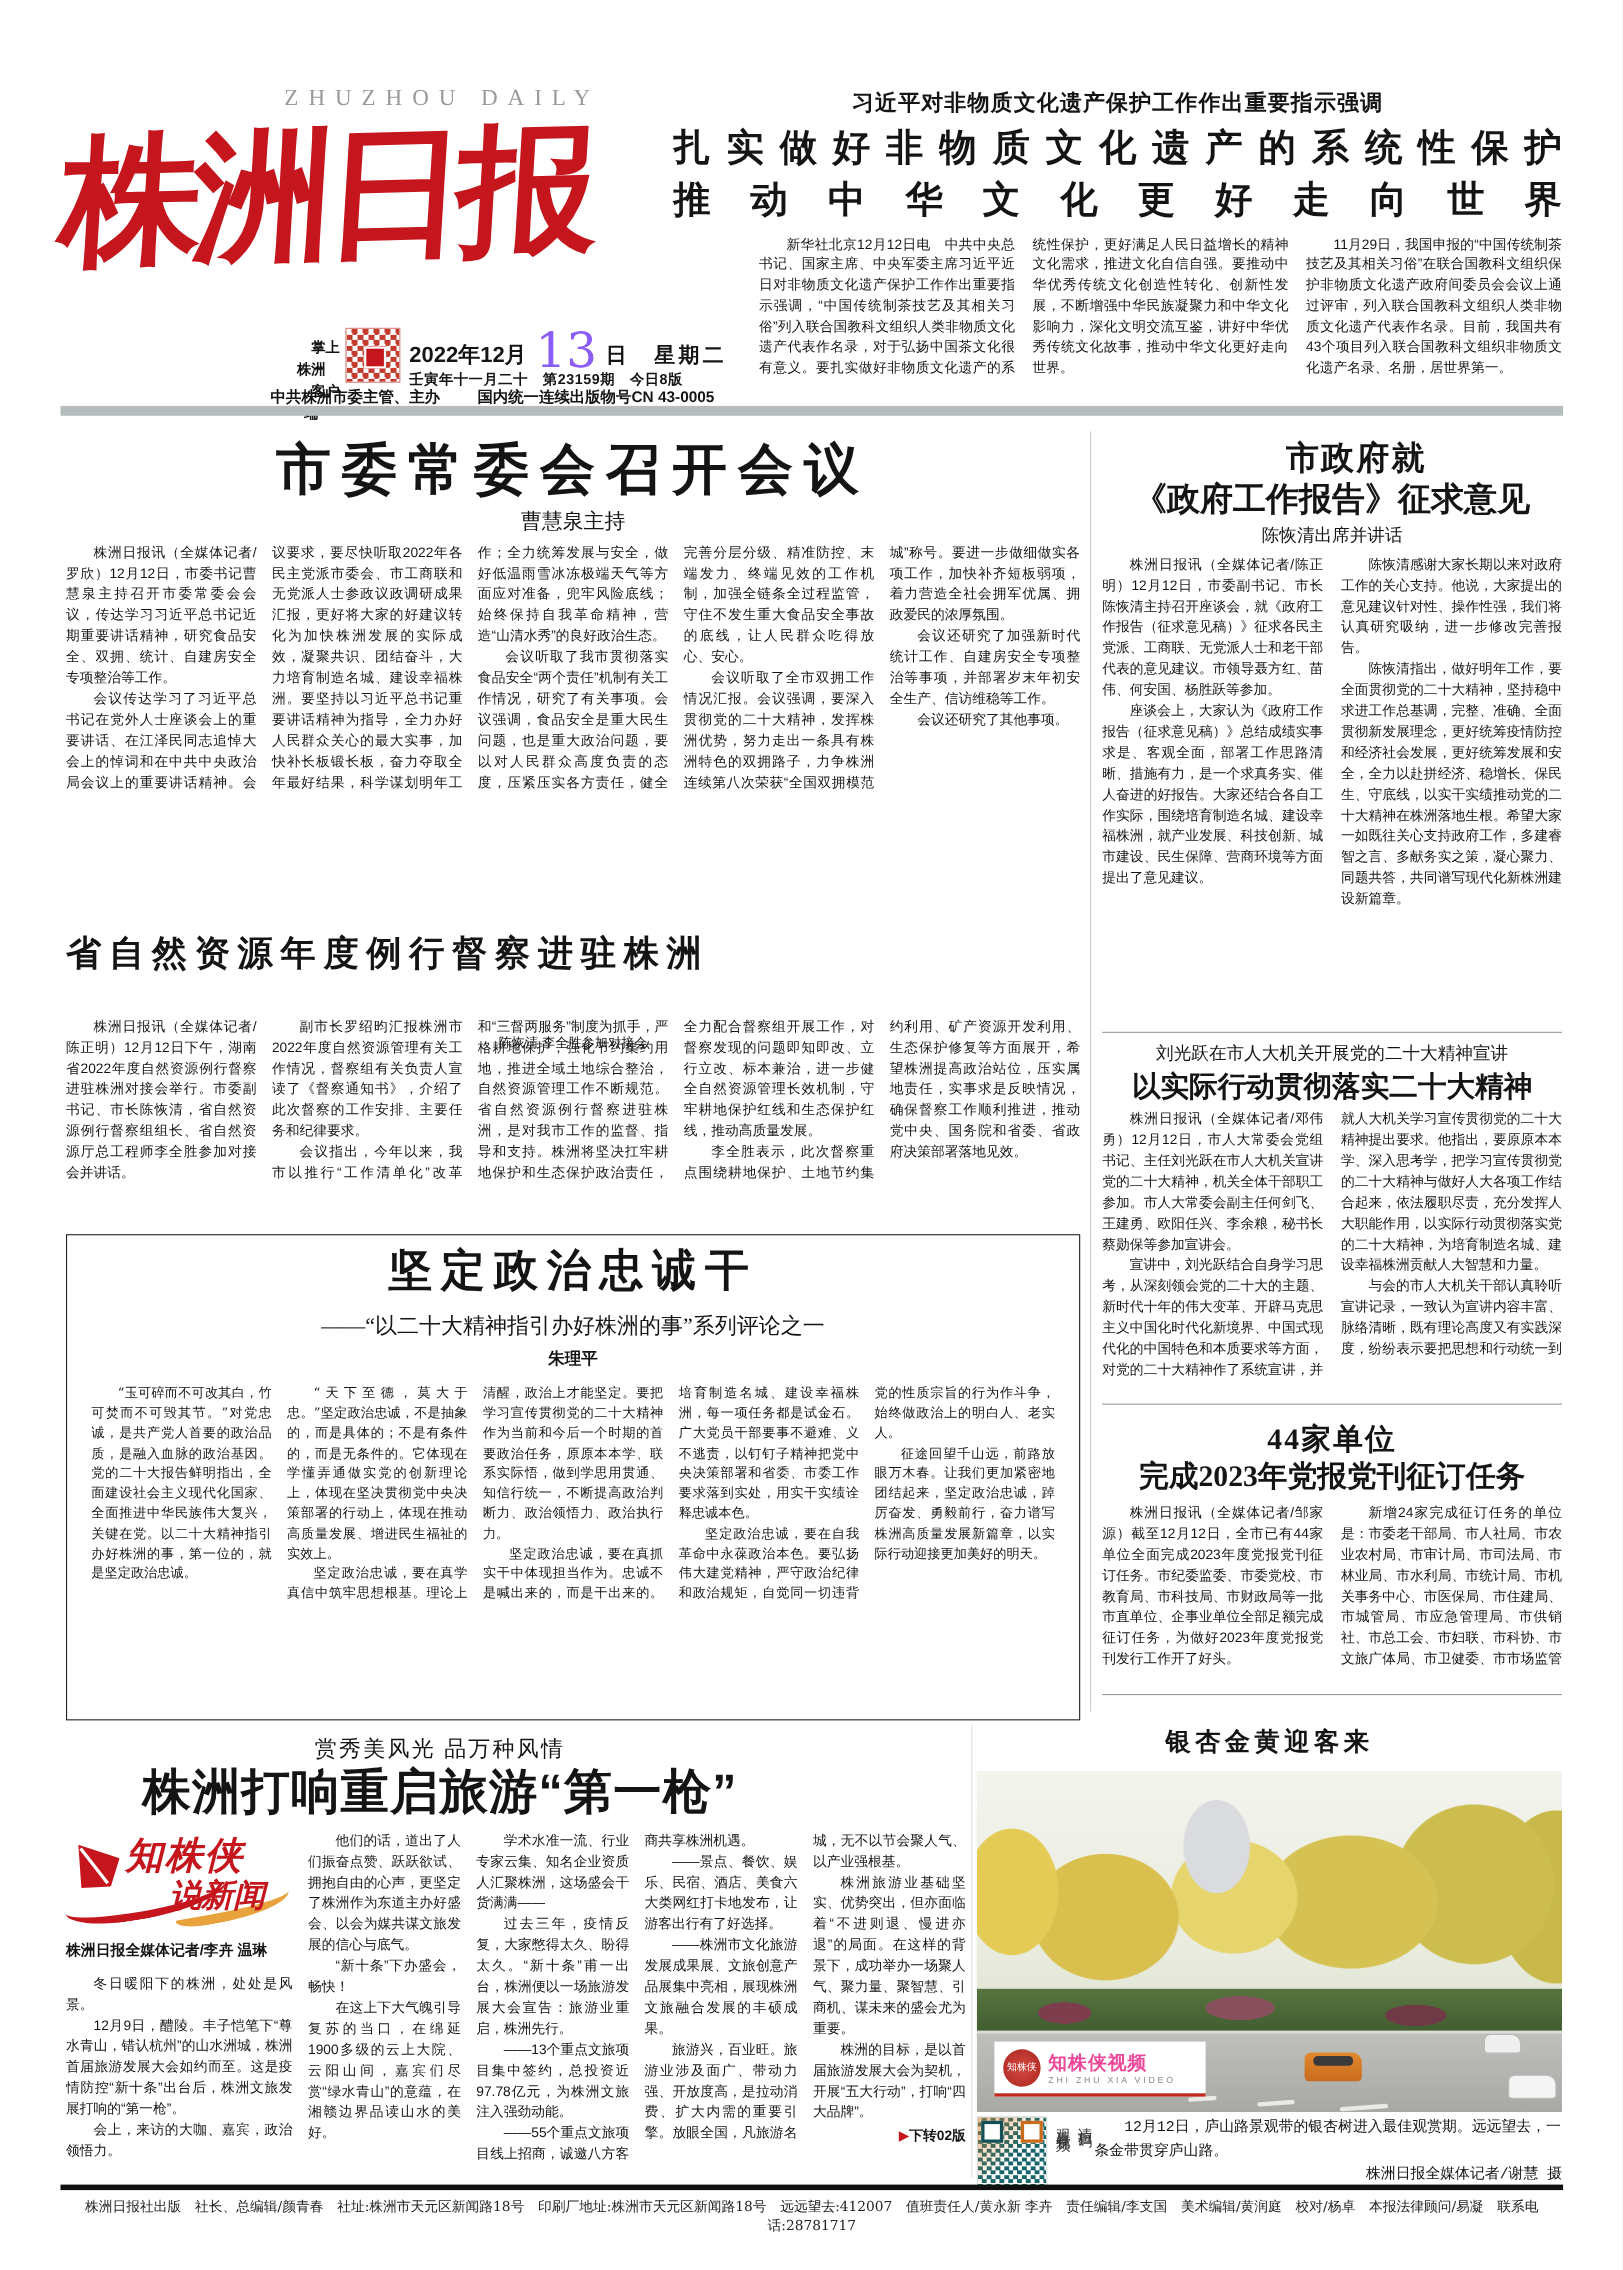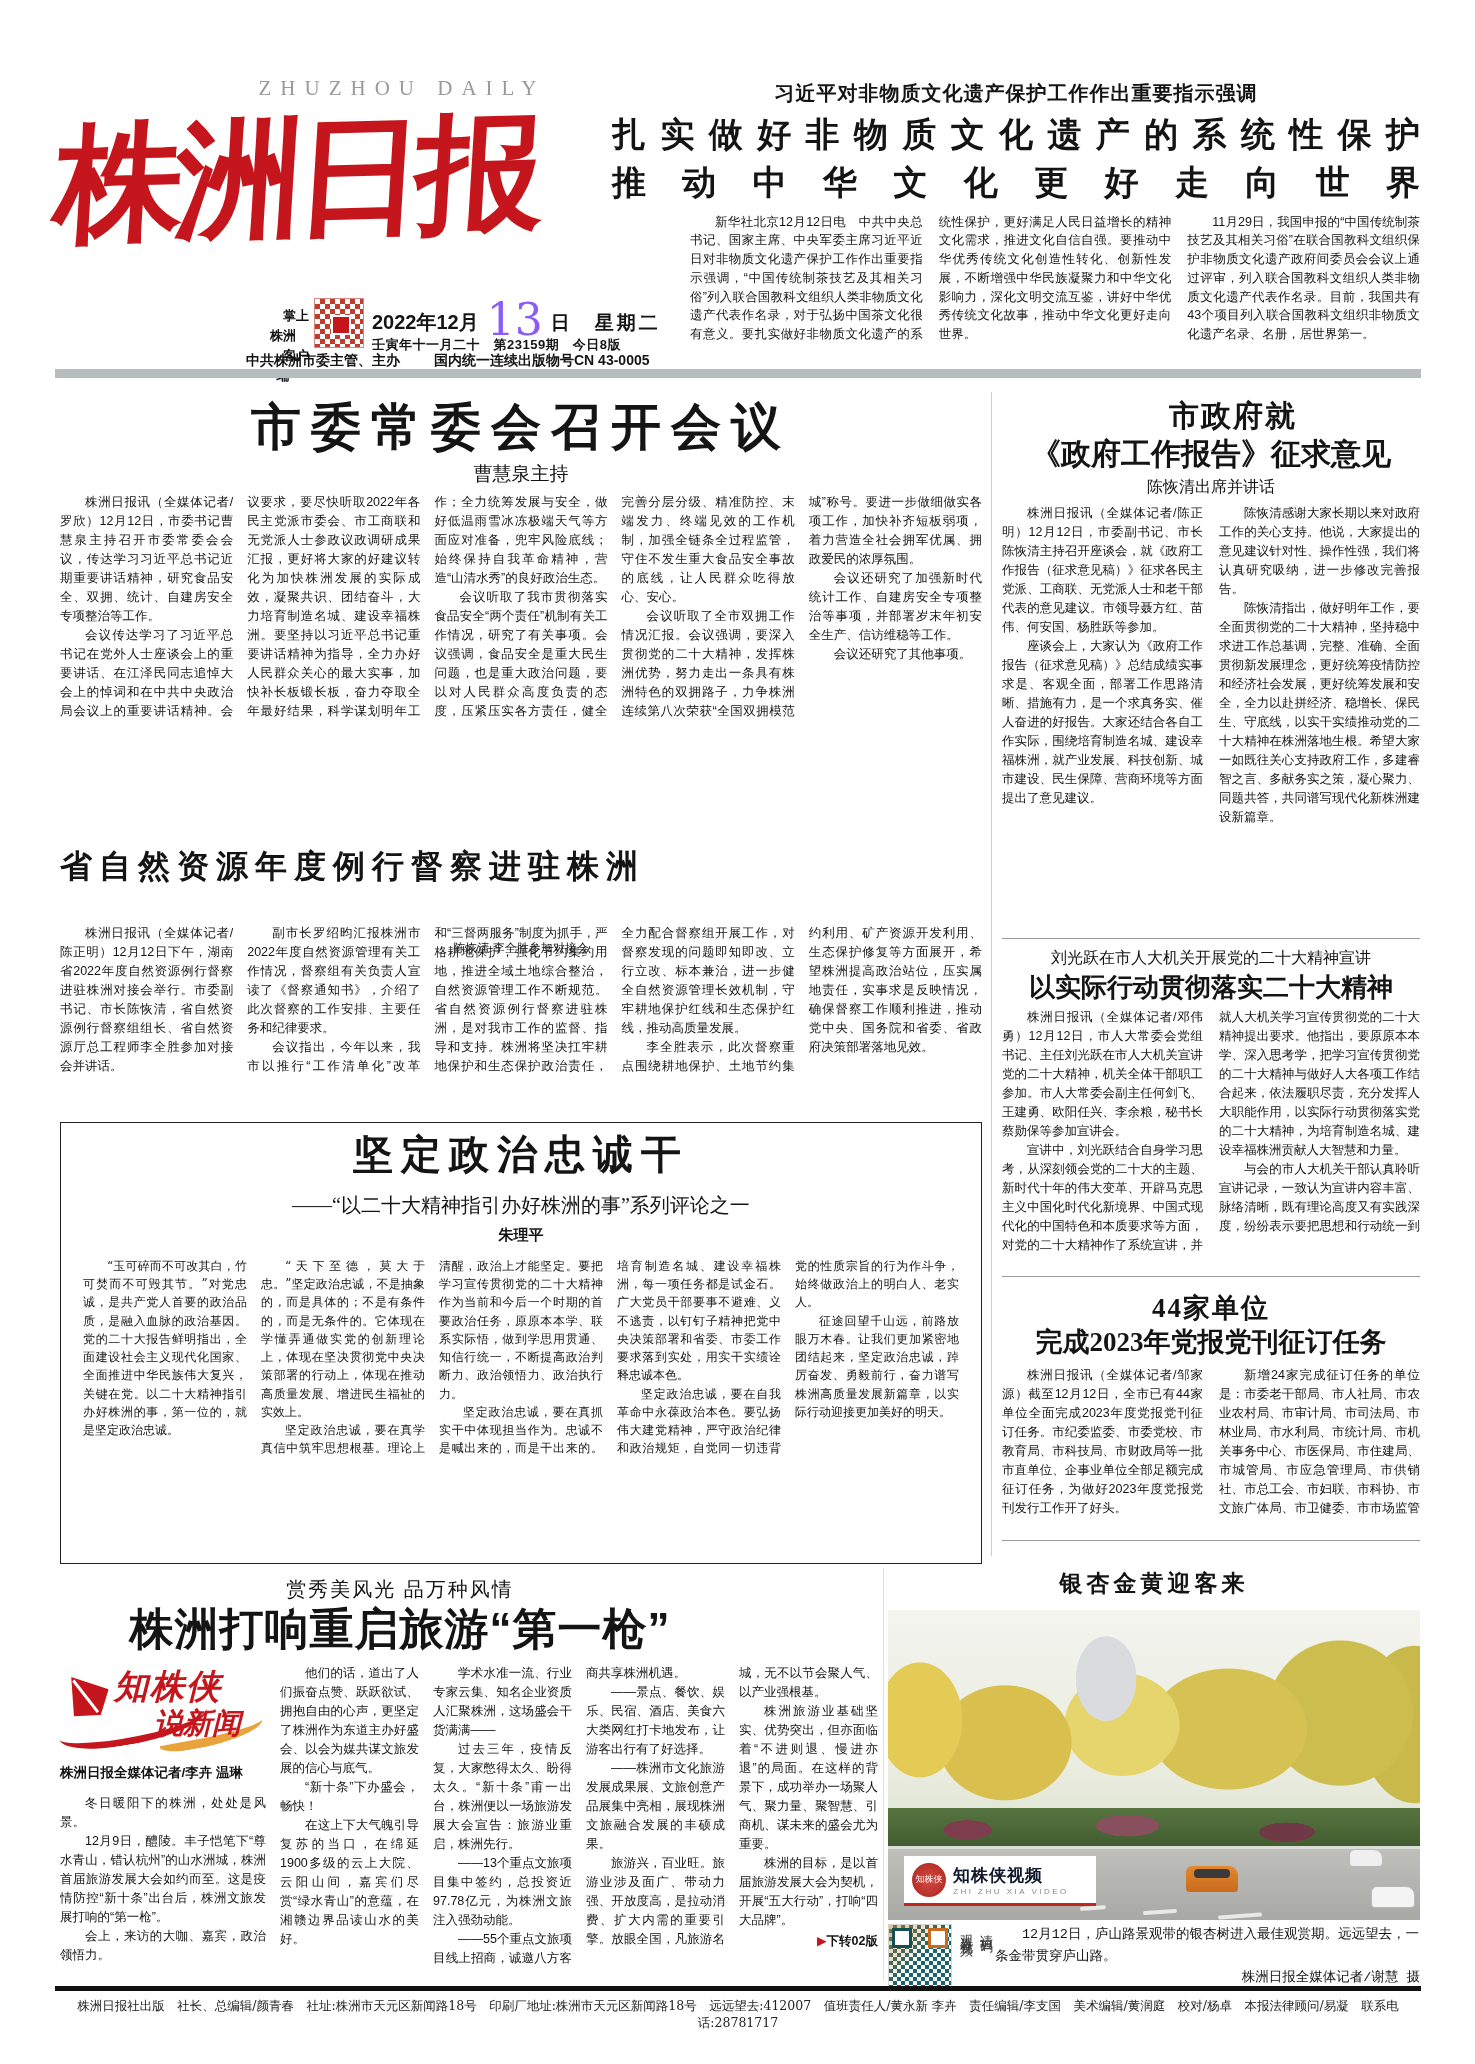--- a/index.html
+++ b/index.html
@@ -125,21 +125,21 @@
   .car { position:absolute; border-radius:6px 9px 4px 4px; }
   .car-orange { width:52px; height:26px; bottom:9%; left:56%; background:linear-gradient(#e2892f,#c96a1d); }
   .car-orange::after { content:""; position:absolute; left:8px; top:3px; right:8px; height:9px; background:#3a3a3a; border-radius:4px; }
   .car-w1 { width:34px; height:18px; bottom:17%; right:7%; background:#efefef; border:1px solid #b9b9b9; }
   .car-w2 { width:44px; height:22px; bottom:4%; right:1%; background:#f4f4f4; border:1px solid #b9b9b9; }
   .wm { position:absolute; left:16px; bottom:14px; width:192px; height:50px; background:#fff;
         display:flex; align-items:center; padding:4px 8px; border-bottom:3px solid #c0281e; }
   .wm-seal { width:34px; height:34px; border-radius:50%; background:radial-gradient(#d64a41,#a82420);
              color:#fff; font-size:9px; display:flex; align-items:center; justify-content:center; flex:none; }
   .wm-text { margin-left:7px; }
-  .wm-t1 { font-size:17px; font-weight:bold; color:#0f172a; letter-spacing:1px; }
+  .wm-t1 { font-size:17px; font-weight:bold; color:#ec4899; letter-spacing:1px; }
   .wm-t2 { font-size:8px; color:#8a8a8a; letter-spacing:2.5px; }
   .cap-row { left:888px; top:1924px; width:532px; height:64px; display:flex; position:absolute; }
   .qr-color { width:64px; height:64px; flex:none; position:relative; border:1px solid #cfd8d4;
     background-image:
       linear-gradient(135deg, rgba(222,124,38,0.55), rgba(0,0,0,0) 55%),
       repeating-conic-gradient(#17656a 0% 25%, #fff 0% 50%);
     background-size:cover, 8px 8px; }
   .qr-color::before, .qr-color::after { content:""; position:absolute; width:14px; height:14px;
       border:3px solid #134f54; background:#fff; }
   .qr-color::before { left:3px; top:3px; }

